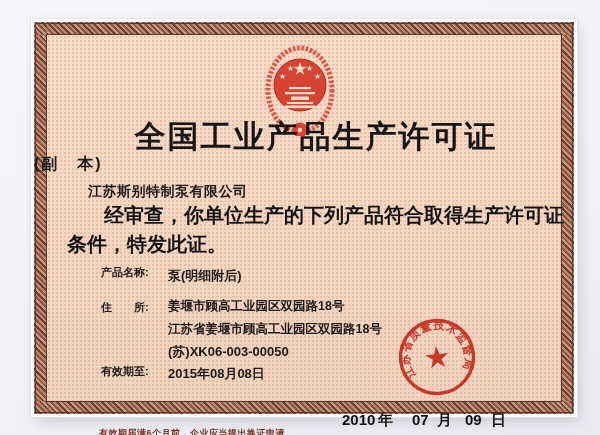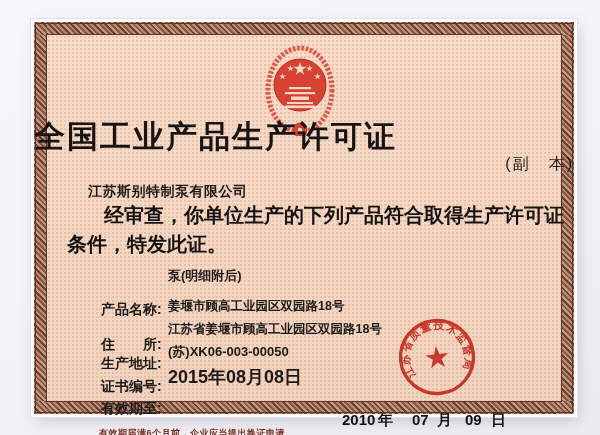--- a/index.html
+++ b/index.html
@@ -20,34 +20,34 @@
     background-clip:padding-box,padding-box,border-box;
     background-size:4px 4px,auto,auto;
     box-shadow:0 0 0 3px #fdfdff,0 0 0 4px #e4e1ea,3px 5px 14px rgba(110,100,125,0.35);
   }
   .inner{position:absolute;inset:-13px;}
   .rule-outer{position:absolute;inset:1px;border:1px solid #5a332a;pointer-events:none;}
   .rule-inner{position:absolute;inset:12px;border:1px solid #5a332a;pointer-events:none;}
   .abs{position:absolute;white-space:nowrap;}
   .emblem{position:absolute;left:230px;top:22px;width:72px;height:92px;}
   .title{
-    position:absolute;left:0;top:94px;width:100%;
+    position:absolute;left:12px;top:94px;width:100%;text-align:center;
     font-size:31px;font-weight:700;color:#171513;letter-spacing:2px;
   }
   .subtitle{
-    position:absolute;left:0;top:132px;width:100%;text-align:right;
-    font-size:16px;font-weight:400;color:#1c1a18;letter-spacing:2px;
+    position:absolute;left:0;top:132px;width:100%;text-align:left;
+    font-size:16px;font-weight:700;color:#1c1a18;letter-spacing:2px;
   }
   .company{left:54px;top:161px;font-size:14px;font-weight:700;color:#1c1a18;letter-spacing:0.5px;}
   .stmt1{left:70px;top:180px;font-size:20px;font-weight:700;color:#141210;}
   .stmt2{left:33px;top:209px;font-size:20px;font-weight:700;color:#141210;text-align:center;}
-  .field-label{position:absolute;left:67px;font-size:14px;font-weight:700;color:#1c1a18;margin-top:36px;}
+  .field-label{position:absolute;left:67px;font-size:11px;font-weight:700;color:#1c1a18;}
   .field-value{position:absolute;left:134px;font-size:12.5px;font-weight:700;color:#1c1a18;}
   .f0{top:243px}.f1{top:278px}.f2{top:297px}.f3{top:320px}.f4{top:342px}
-  .v0{top:245px;font-size:13px}.v1{top:276px}.v2{top:299px}.v3{top:321px;font-size:13px}.v4{top:343px;font-size:18px}
+  .v0{top:245px;font-size:13px}.v1{top:276px}.v2{top:299px}.v3{top:321px;font-size:13px}.v4{top:343px;font-size:13px}
   .footnote{left:65px;top:361px;font-size:9px;font-weight:700;color:#7d2f20;letter-spacing:0.5px;margin-top:44px;}
   .dateline{position:absolute;left:300px;top:341px;width:210px;height:22px;margin-top:48px;}
   .dateline span{position:absolute;font-weight:700;color:#141210;font-size:15px;}
   .d-year{left:8px}.d-yu{left:44px;font-size:14px}.d-month{left:78px}.d-mu{left:103px;font-size:14px}.d-day{left:131px}.d-du{left:157px;font-size:14px}
   .seal{position:absolute;left:359px;top:291px;width:88px;height:88px;mix-blend-mode:multiply;opacity:0.92;transform:rotate(-6deg);}
   .seal text{font-family:"Liberation Sans","DejaVu Sans",sans-serif;font-weight:700;}
 </style>
 </head>
 <body>
 
@@ -84,24 +84,22 @@
       <div class="abs stmt1">经审查，你单位生产的下列产品符合取得生产许可证</div>
       <div class="abs company">江苏斯别特制泵有限公司</div>
       <div class="abs stmt2">条件，特发此证。</div>
 
       <span class="field-label f0">产品名称:</span>
       <span class="field-value v0">泵(明细附后)</span>
 
       <span class="field-label f1">住　　所:</span>
       <span class="field-value v1">姜堰市顾高工业园区双园路18号</span>
 
-      <span class="field-label f2">生产地址:</span>
       <span class="field-value v2">江苏省姜堰市顾高工业园区双园路18号</span>
 
-      <span class="field-label f3">证书编号:</span>
       <span class="field-value v3">(苏)XK06-003-00050</span>
 
       <span class="field-label f4">有效期至:</span>
       <span class="field-value v4">2015年08月08日</span>
 
       <div class="abs footnote">有效期届满6个月前，企业应当提出换证申请。</div>
 
       <div class="dateline">
         <span class="d-year">2010</span>
         <span class="d-yu">年</span>

